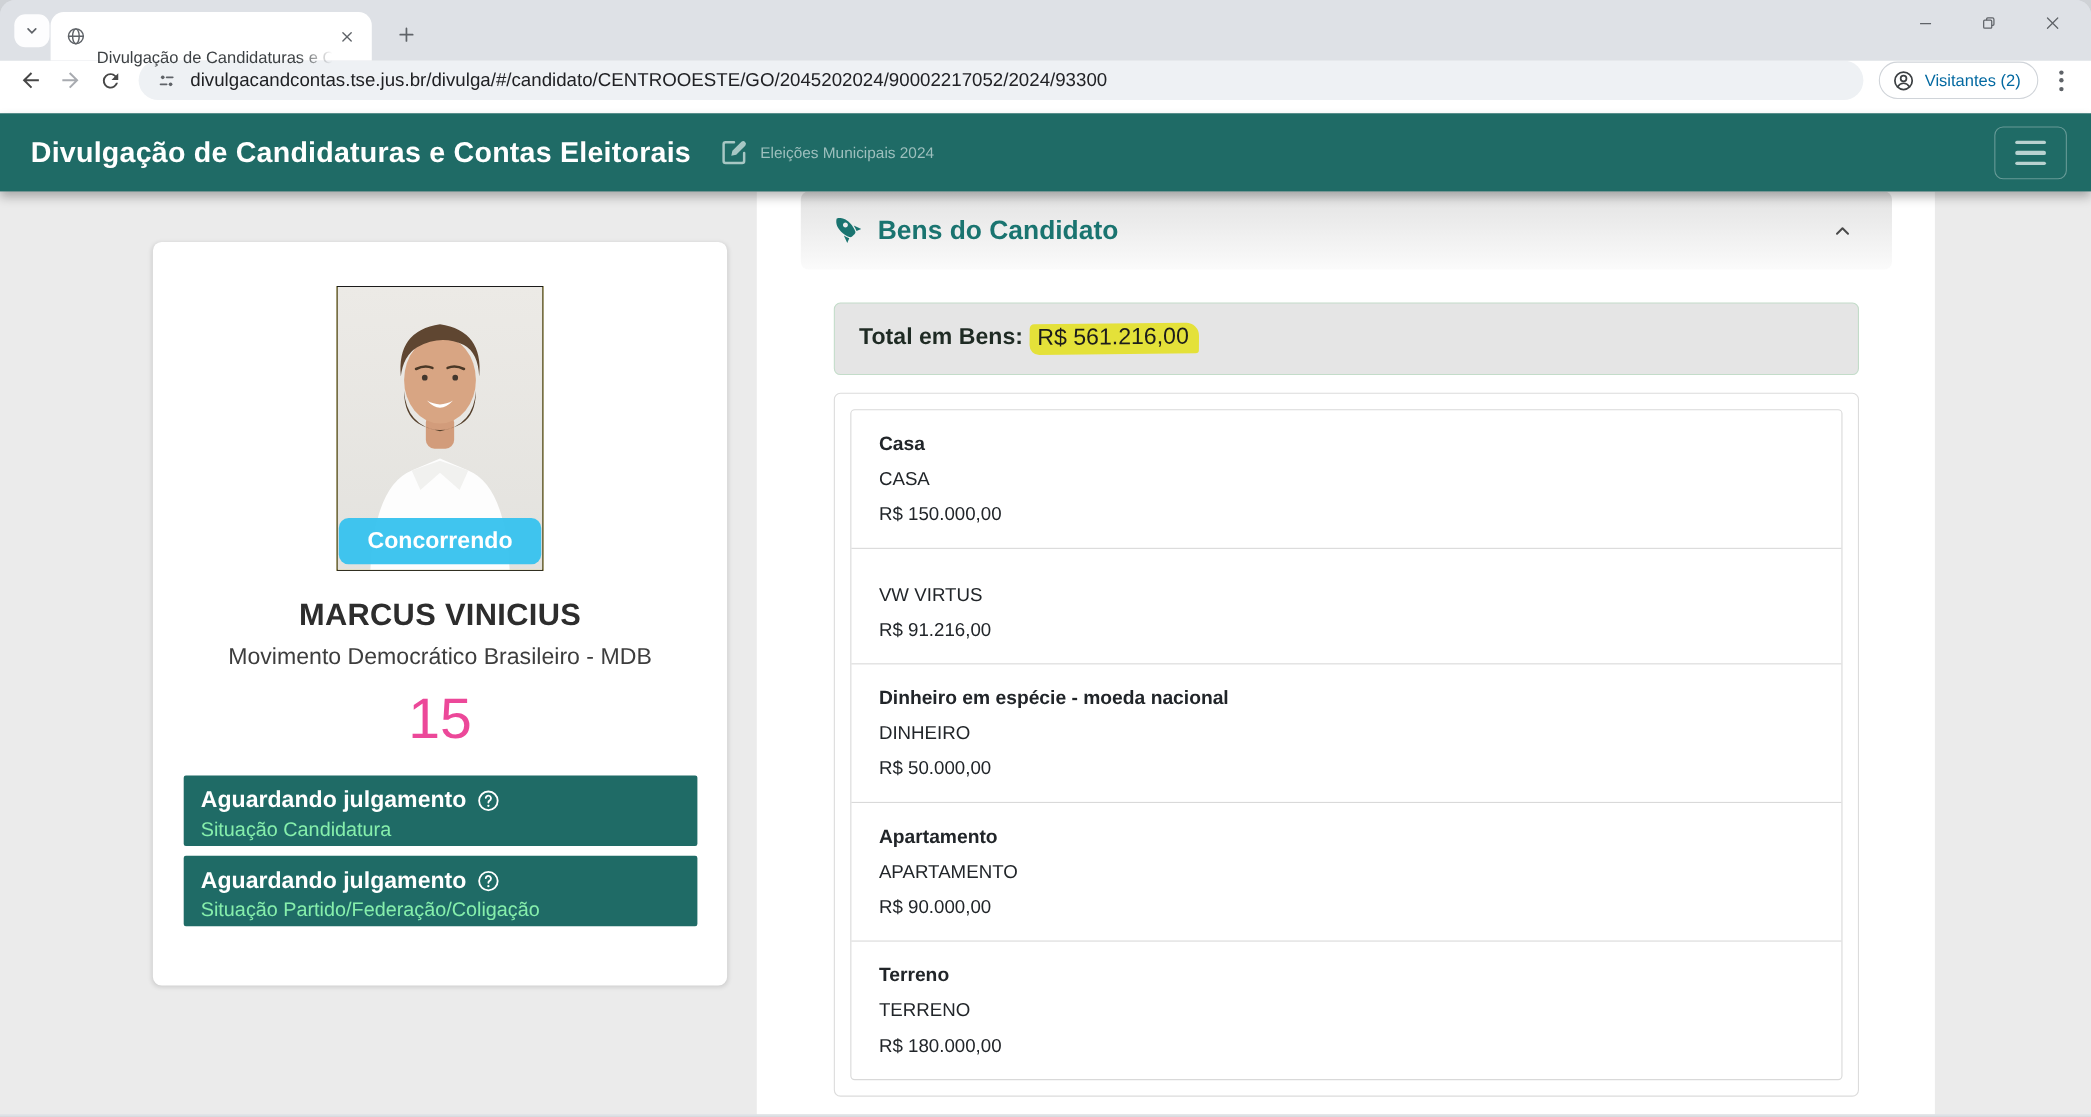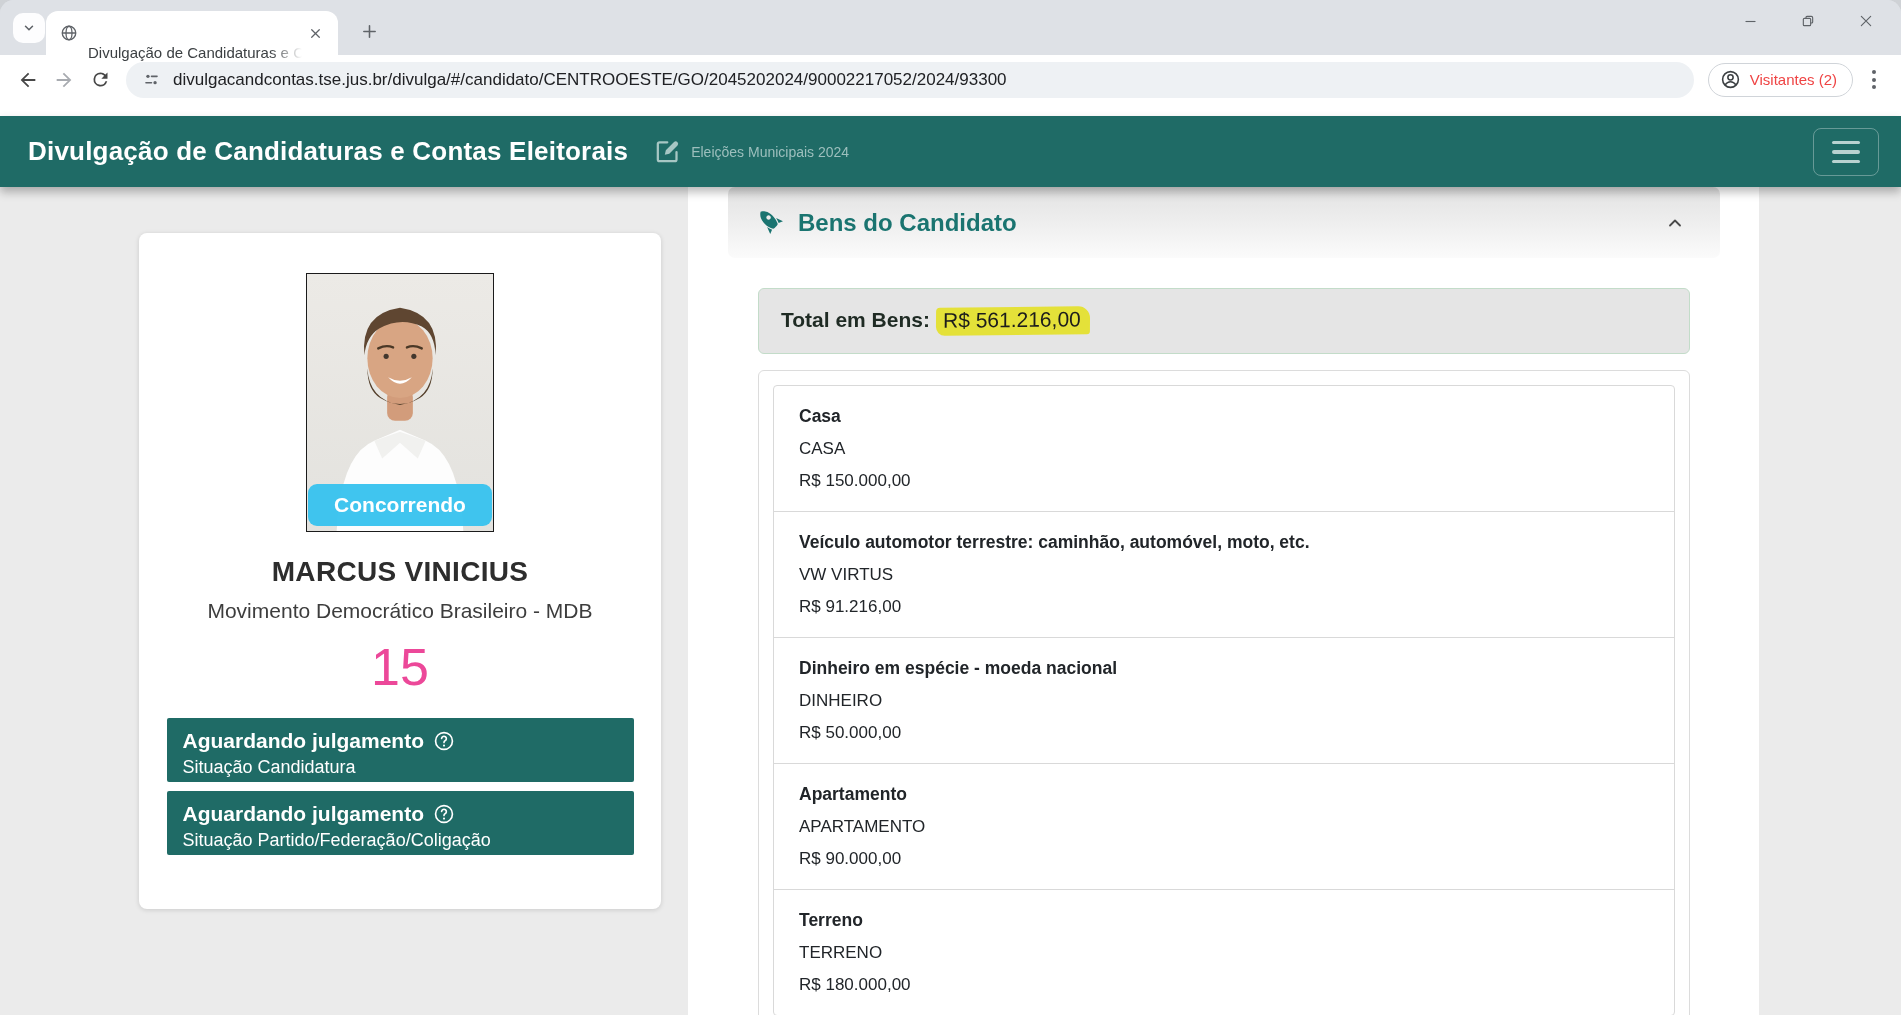--- a/index.html
+++ b/index.html
@@ -10,26 +10,26 @@
   .tabstrip { position:relative; height:55px; background:#dee1e6; }
   .tab-search { position:absolute; left:13px; top:13px; width:32px; height:30px; border-radius:10px; background:#fdfdfe; display:flex; align-items:center; justify-content:center; cursor:pointer; }
   .tab { position:absolute; left:46px; top:11px; width:292px; height:44px; background:#ffffff; border-radius:12px 12px 0 0; display:flex; align-items:center; padding:0 10px 0 14px; }
   .tab-title { flex:1; font-size:15px; color:#3c4043; white-space:nowrap; overflow:hidden; margin-left:10px; -webkit-mask-image:linear-gradient(90deg,#000 85%,transparent); mask-image:linear-gradient(90deg,#000 85%,transparent);margin-top:39px; }
   .tab-close { width:26px; height:26px; border-radius:13px; display:flex; align-items:center; justify-content:center; cursor:pointer; }
   .newtab { position:absolute; left:352px; top:14px; width:34px; height:34px; border-radius:17px; display:flex; align-items:center; justify-content:center; cursor:pointer; }
   .win-controls { position:absolute; right:6px; top:0; height:42px; display:flex; }
   .win-btn { width:58px; height:42px; display:flex; align-items:center; justify-content:center; cursor:pointer; }
 
   
-  .toolbar { height:61px; background:#ffffff; display:flex; align-items:center; padding:0 12px 12px 10px; }
+  .toolbar { height:48px; background:#ffffff; display:flex; align-items:center; padding:0 12px 12px 10px; }
   .nav-btn { width:36px; height:36px; border-radius:18px; display:flex; align-items:center; justify-content:center; cursor:pointer; flex:0 0 auto; }
   .urlbar { flex:1; height:36px; margin:0 14px 0 8px; background:#eef1f4; border-radius:18px; display:flex; align-items:center; padding:0 16px; }
   .url-text { font-size:17px; color:#202124; white-space:nowrap; overflow:hidden; margin-left:12px; }
   .visitors { height:34px; border:1px solid #d0d4d9; border-radius:17px; background:#fff; display:flex; align-items:center; gap:9px; padding:0 15px 0 11px; cursor:pointer; flex:0 0 auto; }
-  .visitors span { font-size:15px; color:#ef4444; }
+  .visitors span { font-size:15px; color:#0369a1; }
   .kebab { width:30px; height:36px; display:flex; flex-direction:column; align-items:center; justify-content:center; gap:3.5px; margin-left:6px; cursor:pointer; flex:0 0 auto; }
   .kebab i { width:4px; height:4px; border-radius:2px; background:#5f6368; }
 
   
   .app-header { position:relative; z-index:6; height:71px; background:#1f6b66; display:flex; align-items:center; padding:0 28px; box-shadow:0 5px 9px rgba(0,0,0,0.28); }
   .app-title { color:#ffffff; font-size:26px; font-weight:600; letter-spacing:0.2px; }
   .app-sub { display:flex; align-items:center; gap:10px; margin-left:26px; }
   .app-sub span { color:#9dbfbd; font-size:14px; }
   .hamburger { position:absolute; right:22px; top:12px; width:66px; height:48px; border:1px solid rgba(255,255,255,0.32); border-radius:8px; display:flex; flex-direction:column; align-items:center; justify-content:center; gap:6px; cursor:pointer; }
   .hamburger i { width:28px; height:3.5px; border-radius:2px; background:#b9d2d0; }
@@ -42,21 +42,21 @@
   .photo { position:relative; width:188px; height:259px; margin:40px auto 0; border:1.5px solid #1b1b1b; background:#fde047; }
   .photo svg.portrait { display:block; width:100%; height:100%; }
   .ribbon { position:absolute; left:1px; right:1px; bottom:5px; height:42px; line-height:42px; border-radius:9px; background:rgba(56,195,238,0.96); color:#fff; font-size:21px; font-weight:bold; }
   .cand-name { margin-top:24px; font-size:28px; font-weight:bold; color:#2d2d2d; letter-spacing:0.3px; }
   .cand-line { margin-top:9px; font-size:21px; color:#3d3d3d; line-height:1.32; }
   .cand-line + .cand-line { margin-top:2px; }
   .cand-number { margin-top:12px; font-size:52px; font-weight:500; color:#ec4899; }
   .status-box { width:467px; margin:0 auto 9px; background:#1f6b66; border-radius:2px; padding:11px 16px 4px; text-align:left; color:#fff; cursor:pointer; }
   .status-box.first { margin-top:21px; }
   .status-title { display:flex; align-items:center; gap:9px; font-size:21px; font-weight:bold; }
-  .status-sub { margin-top:4px; font-size:18px; color:#ffffff; }
+  .status-sub { margin-top:4px; font-size:18px; color:#86efac; }
 
   
   .right-region { position:absolute; left:688px; top:0; width:1071px; height:839px; background:#ffffff; }
   .section-header { margin:0 39px 0 40px; height:71px; background:linear-gradient(180deg,#e2e2e2 0%, #ededed 45%, #fbfbfb 100%); border-radius:7px; display:flex; align-items:center; padding:0 30px; }
   .section-title { font-size:24px; font-weight:bold; color:#1a7470; margin-left:13px; }
   .collapse-btn { margin-left:auto; width:30px; height:30px; display:flex; align-items:center; justify-content:center; cursor:pointer; }
   .total-box { margin:30px 69px 0 70px; background:#e5e5e5; border:1px solid #c3dcc9; border-radius:6px; padding:18px 22px; font-size:21px; color:#1f2b24; }
   .total-box b { font-weight:bold; }
   .hl { display:inline-block; background:#e4e139; border-radius:4px 12px 3px 9px; padding:1px 9px 3px 7px; margin-left:6px; transform:rotate(-0.6deg) skewX(-1deg); color:#1c1c1c; }
   .list-outer { margin:16px 69px 0 70px; border:1px solid #dcdcdc; border-radius:6px; padding:14px; }
@@ -250,21 +250,20 @@
       <div class="list-outer">
         <div class="list-inner">
 
           <div class="asset">
             <div class="asset-type">Casa</div>
             <div class="asset-desc">CASA</div>
             <div class="asset-value">R$ 150.000,00</div>
           </div>
 
           <div class="asset">
-            <div class="asset-type">Veículo automotor terrestre: caminhão, automóvel, moto, etc.</div>
             <div class="asset-desc">VW VIRTUS</div>
             <div class="asset-value">R$ 91.216,00</div>
           </div>
 
           <div class="asset">
             <div class="asset-type">Dinheiro em espécie - moeda nacional</div>
             <div class="asset-desc">DINHEIRO</div>
             <div class="asset-value">R$ 50.000,00</div>
           </div>
 

